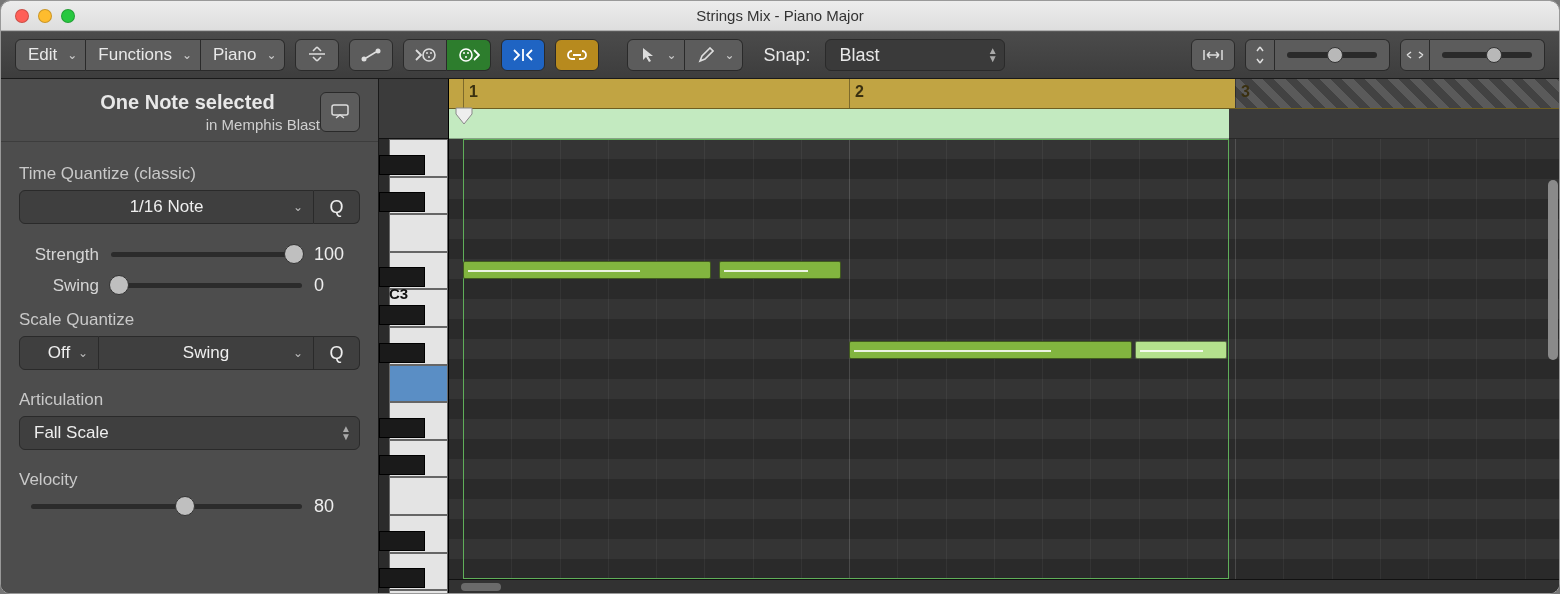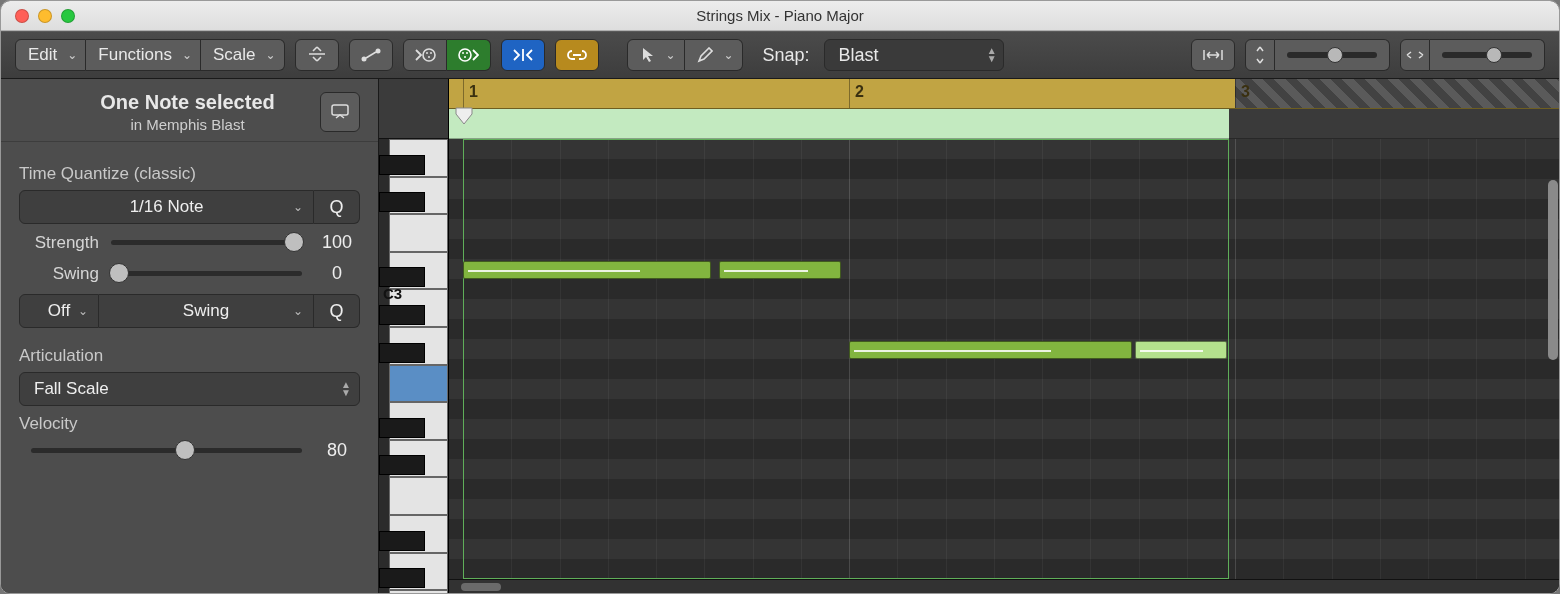--- a/index.html
+++ b/index.html
@@ -105,46 +105,46 @@
     border-right:1px solid #1a1a1a;
     display:flex; flex-direction:column;
     color:var(--text-light);
   }
   .insp-header {
     display:flex; align-items:center; justify-content:space-between;
     padding:12px 18px 8px 14px; border-bottom:1px solid rgba(0,0,0,.2);
   }
   .insp-header .titles{flex:1; text-align:center;}
   .insp-header h1{margin:0; font-size:20px; font-weight:600;}
-  .insp-header h2{margin:2px 0 0; font-size:15px; font-weight:400; color:#cfcfcf;}
+  .insp-header h2{margin:2px 0 0; font-size:15px; font-weight:400; color:#cfcfcf;text-align:right;}
   .collapse-btn{
     width:40px;height:40px;border-radius:6px;background:var(--bg-button);border:1px solid #2a2a2a;
     display:flex;align-items:center;justify-content:center;color:#ddd;
   }
   .insp-body{ padding:14px 18px; font-size:17px; }
   .section-label{ color:#c9c9c9; margin:8px 0 6px; font-size:17px;}
-  .row { display:flex; align-items:center; gap:0; margin-bottom:8px;}
+  .row { display:flex; align-items:center; gap:0; margin-bottom:20px;}
   .field {
     flex:1; height:34px; background:#3f3f3f; border:1px solid #2a2a2a;
     border-radius:6px 0 0 6px; display:flex; align-items:center; justify-content:center;
     color:#eee; font-size:17px; position:relative;
   }
   .field.full{border-radius:6px;}
   .field .chev{position:absolute; right:10px; font-size:12px; color:#bbb;}
   .field .stepper{position:absolute; right:8px; font-size:10px; line-height:8px; color:#aaa; display:flex; flex-direction:column;}
   .q-btn{
     width:46px;height:34px;background:#3f3f3f;border:1px solid #2a2a2a;border-left:none;
     border-radius:0 6px 6px 0; display:flex;align-items:center;justify-content:center;
     color:#eee;font-size:18px;
   }
   .slider-row{display:flex;align-items:center;gap:12px;margin:4px 0 10px;}
   .slider-row label{width:80px;text-align:right;color:#d5d5d5;font-size:17px;}
   .slider-row .track{flex:1;height:5px;background:#2b2b2b;border-radius:3px;position:relative;}
   .slider-row .knob{position:absolute;top:-8px;width:20px;height:20px;border-radius:50%;background:#bfbfbf;border:1px solid #333;}
-  .slider-row .val{width:46px;text-align:center;color:#eee;font-size:18px;}
+  .slider-row .val{width:46px;text-align:left;color:#eee;font-size:18px;}
   
   .keys {
     width:70px; background:#2b2b2b; border-right:1px solid #000; position:relative;
   }
   .keywrap{position:absolute; top:60px; left:0; right:0; bottom:14px;}
   .wkey{position:absolute; left:10px; right:0; background:var(--key-white); border:1px solid #666; height:37.6px;}
   .bkey{position:absolute; left:0; width:46px; height:20px; background:var(--key-black); border:1px solid #000; z-index:2;}
   .wkey.sel{background:var(--key-sel);}
   
   .gridarea{ flex:1; display:flex; flex-direction:column; background:#2a2a2a; position:relative;}
@@ -190,21 +190,21 @@
     <div class="tb-group">
       <div class="tb-btn menu">
           <span>Edit</span>
           <span class="chev">⌄</span>
         </div>
       <div class="tb-btn menu">
           <span>Functions</span>
           <span class="chev">⌄</span>
         </div>
       <div class="tb-btn menu">
-          <span>Scale</span>
+          <span>Piano</span>
           <span class="chev">⌄</span>
         </div>
     </div>
     <div class="tb-group rounded">
       <div class="tb-btn icon">
         <svg width="20" height="18" viewBox="0 0 20 18">
             <path d="M2 8 h16 M10 1 l-4 4 M10 1 l4 4 M10 15 l-4 -4 M10 15 l4 -4" stroke="#ddd" stroke-width="1.6" fill="none"></path>
           </svg>
       </div>
     </div>
@@ -343,20 +343,21 @@
           <div class="val">100</div>
         </div>
         <div class="slider-row">
           <label>Swing</label>
           <div class="track">
               <div class="knob" style="left:-2px"></div>
             </div>
           <div class="val">0</div>
         </div>
 
+        <div class="section-label" style="margin-top:14px">Scale Quantize</div>
         <div class="row">
           <div class="field" style="flex:0 0 80px;border-radius:6px 0 0 6px">
             <span>Off</span>
               <span class="chev">⌄</span>
           </div>
           <div class="field" style="border-radius:0;border-left:none">
             <span>Swing</span>
               <span class="chev">⌄</span>
           </div>
           <div class="q-btn">Q</div>
@@ -403,21 +404,21 @@
           <div class="bkey" style="top: 15.568px;"></div>
           <div class="bkey" style="top: 53.168px;"></div>
           <div class="bkey" style="top: 128.368px;"></div>
           <div class="bkey" style="top: 165.968px;"></div>
           <div class="bkey" style="top: 203.568px;"></div>
           <div class="bkey" style="top: 278.768px;"></div>
           <div class="bkey" style="top: 316.368px;"></div>
           <div class="bkey" style="top: 391.568px;"></div>
           <div class="bkey" style="top: 429.168px;"></div>
         </div>
-      <div style="position:absolute;left:4px;top:206px;font-weight:700;color:#111;font-size:15px;z-index:3">C3</div>
+      <div style="position:absolute;left:10px;top:206px;font-weight:700;color:#111;font-size:15px;z-index:3">C3</div>
     </div>
 
     <div class="gridarea">
       <div class="ruler" id="ruler">
         <div class="end-hatch" id="hatch" style="left: 786px; right: 0px;"></div>
       <div class="num" style="left: 20px;">1</div>
           <div class="barline" style="left: 14px;"></div>
           <div class="num" style="left: 406px;">2</div>
           <div class="barline" style="left: 400px;"></div>
           <div class="num" style="left: 792px;">3</div>

